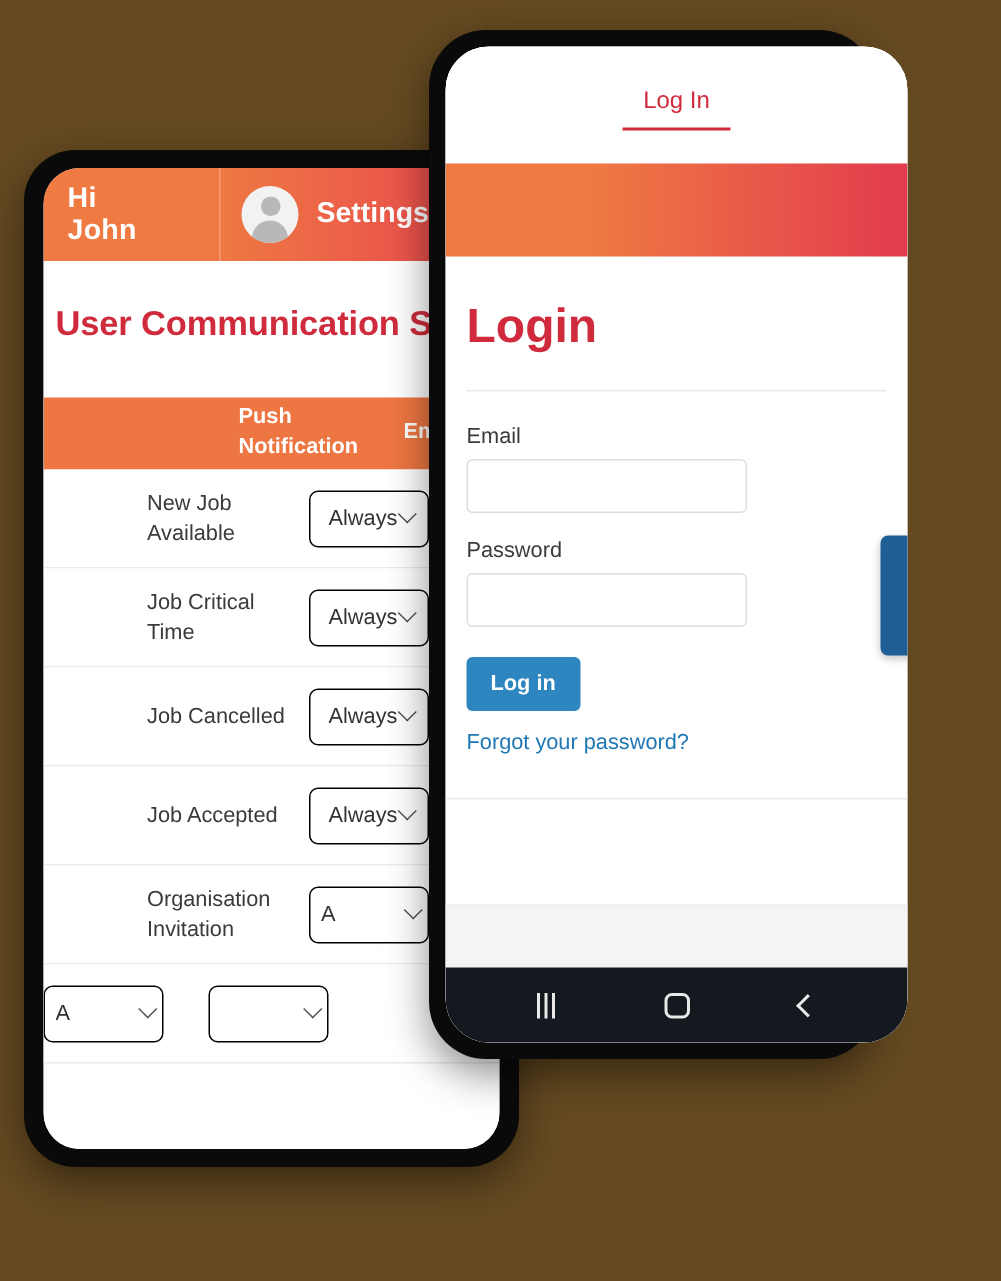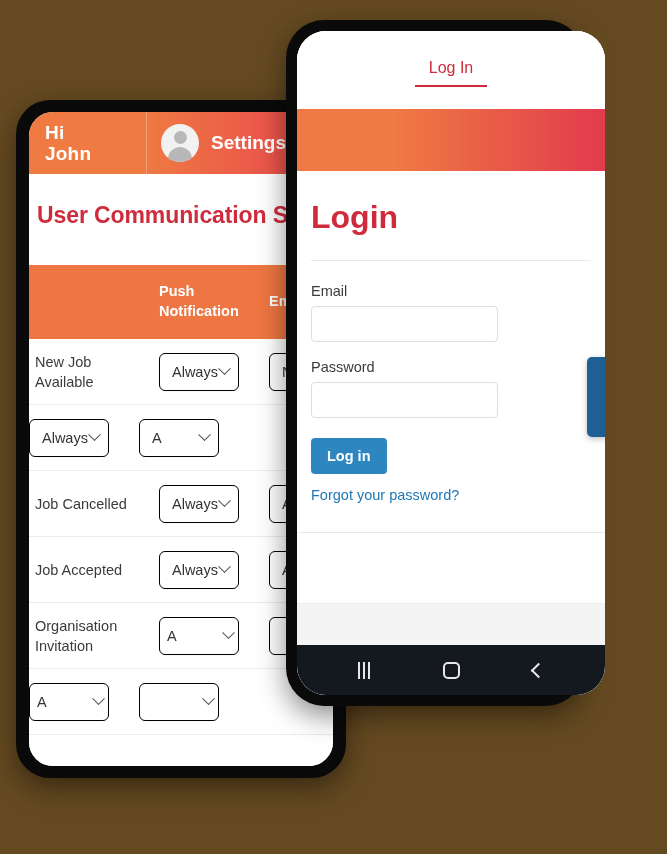--- a/index.html
+++ b/index.html
@@ -144,21 +144,21 @@
   }
 
   .table-wrap {
     margin-top: 36px;
   }
 
   .tbl-head {
     display: flex;
     background: #EE7642;
     color: #ffffff;
-    height: 74px;
+    height: 48px;
     align-items: center;
   }
   .tbl-head .c-label { flex: 0 0 130px; }
   .tbl-head .c-col {
     flex: 0 0 110px;
     font-size: 14.5px;
     font-weight: bold;
     line-height: 1.35;
     padding-right: 6px;
   }
@@ -168,22 +168,23 @@
     align-items: center;
     border-bottom: 1px solid #eceaea;
     min-height: 66px;
     background: #fff;
   }
   .tbl-row .c-label {
     flex: 0 0 130px;
     font-size: 14.5px;
     color: #3b3b3b;
     line-height: 1.38;
-    padding-left: 6px;
+    padding-left: 22px;
     padding-right: 6px;
+    margin-left: 47px;
   }
   .tbl-row .c-col {
     flex: 0 0 110px;
     display: flex;
   }
 
   .sel {
     border: 1px solid #000000;
     border-radius: 6px;
     background: #ffffff;
@@ -389,20 +390,21 @@
                   </div>
                 </div>
                 <div class="c-col">
                   <div class="sel wide">
                     <span class="txt">N</span>
                     <span class="chev"></span>
                   </div>
                 </div>
               </div>
               <div class="tbl-row">
+                <div class="c-label">Job Critical Time</div>
                 <div class="c-col">
                   <div class="sel wide">
                     <span class="txt">Always</span>
                     <span class="chev"></span>
                   </div>
                 </div>
                 <div class="c-col">
                   <div class="sel wide">
                     <span class="txt">A</span>
                     <span class="chev"></span>

